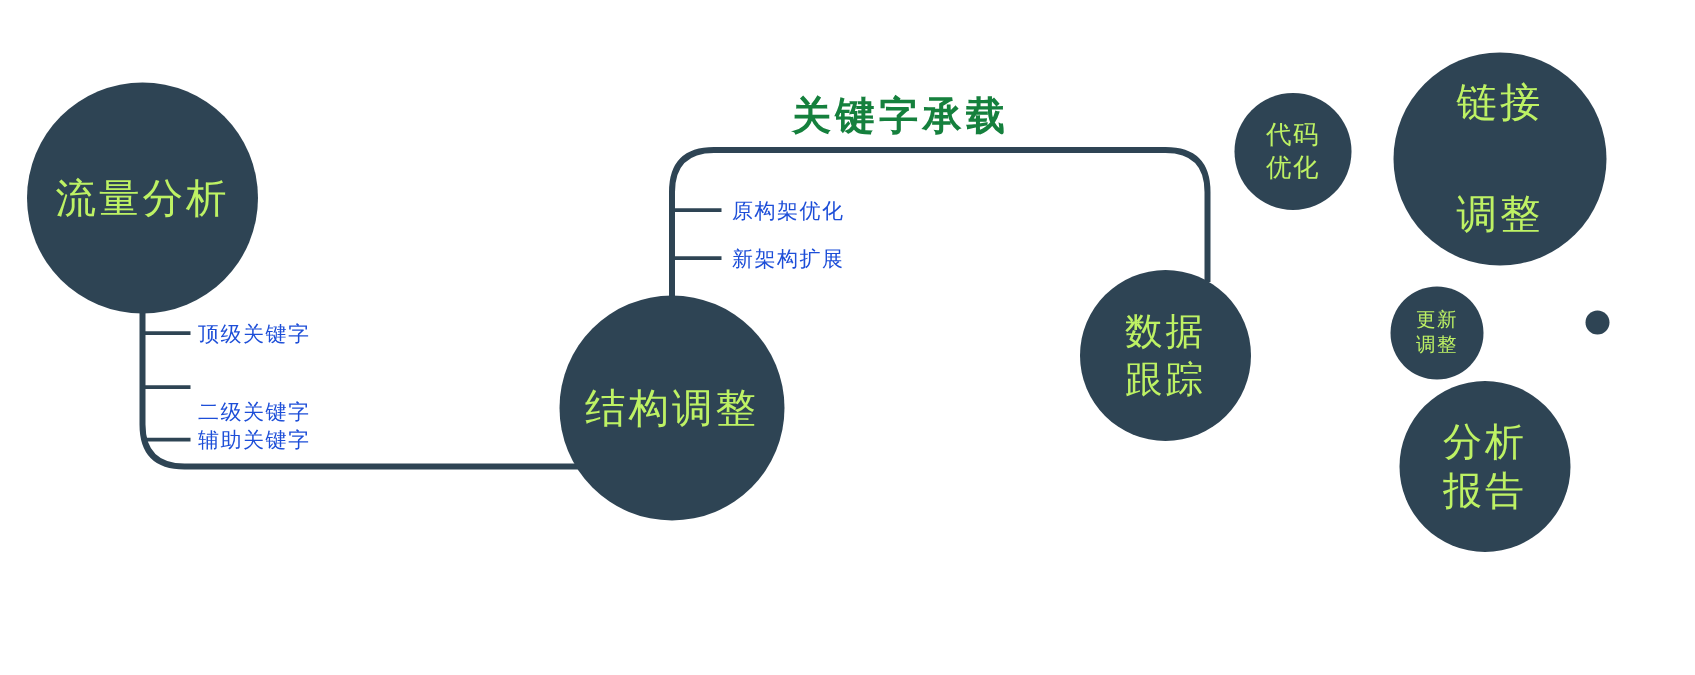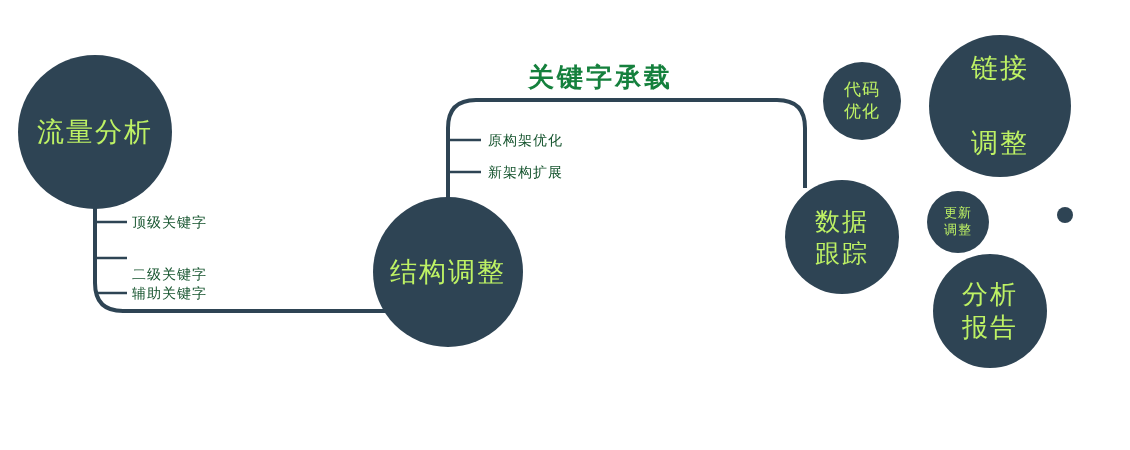--- a/index.html
+++ b/index.html
@@ -28,21 +28,21 @@
     align-items: center;
     justify-content: center;
     text-align: center;
     line-height: 1.28;
     letter-spacing: 2px;
     font-weight: 500;
   }
 
   .n-traffic   { left: 18px;  top: 55px;  width: 154px; height: 154px; font-size: 27px; }
   .n-structure { left: 373px; top: 197px; width: 150px; height: 150px; font-size: 27px; }
-  .n-data      { left: 785px; top: 180px; width: 114px; height: 114px; font-size: 25px; }
+  .n-data      { left: 720px; top: 180px; width: 114px; height: 114px; font-size: 25px; }
   .n-code      { left: 823px; top: 62px;  width: 78px;  height: 78px;  font-size: 17px;  letter-spacing: 1px; }
   .n-link      { left: 929px; top: 35px;  width: 142px; height: 142px; font-size: 27px; gap: 40px; }
   .n-update    { left: 927px; top: 191px; width: 62px;  height: 62px;  font-size: 13px;  letter-spacing: 1px; }
   .n-report    { left: 933px; top: 254px; width: 114px; height: 114px; font-size: 26px; }
 
   .n-dot {
     position: absolute;
     left: 1057px; top: 207px;
     width: 16px; height: 16px;
     border-radius: 50%;
@@ -53,21 +53,21 @@
     position: absolute;
     color: #15803d;
     white-space: nowrap;
   }
   .lbl-user-base { left: 158px; top: 328px; font-size: 25px; font-weight: 700; letter-spacing: 3px; }
   .lbl-keyword   { left: 528px; top: 60px;  font-size: 26px; font-weight: 600; letter-spacing: 3px; }
   .lbl-effect    { left: 891px; top: 407px; font-size: 26px; font-weight: 500; letter-spacing: 2px; }
 
   .branch {
     position: absolute;
-    color: #14532d;
+    color: #1d4ed8;
     font-size: 14px;
     letter-spacing: 1px;
     white-space: nowrap;
   }
   .b-t1 { left: 132px; top: 214px; }
   .b-t2 { left: 132px; top: 266px; }
   .b-t3 { left: 132px; top: 285px; }
   .b-s1 { left: 488px; top: 132px; }
   .b-s2 { left: 488px; top: 164px; }
 </style>

